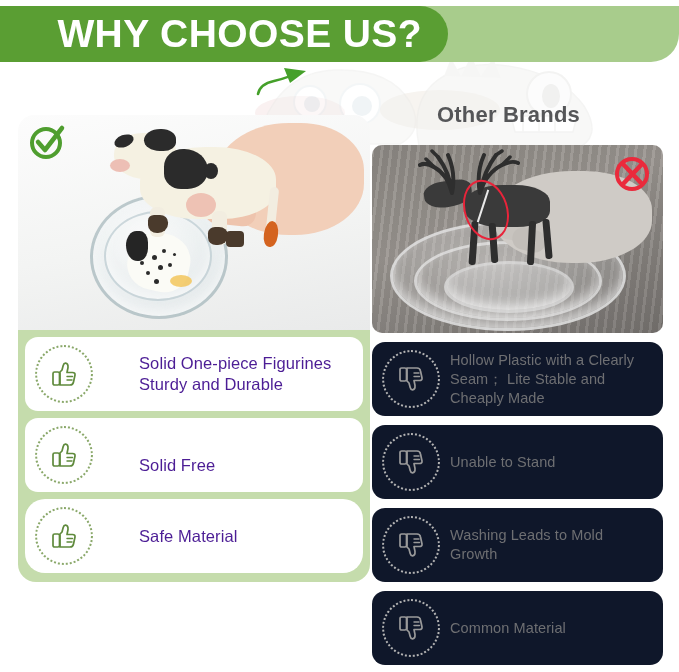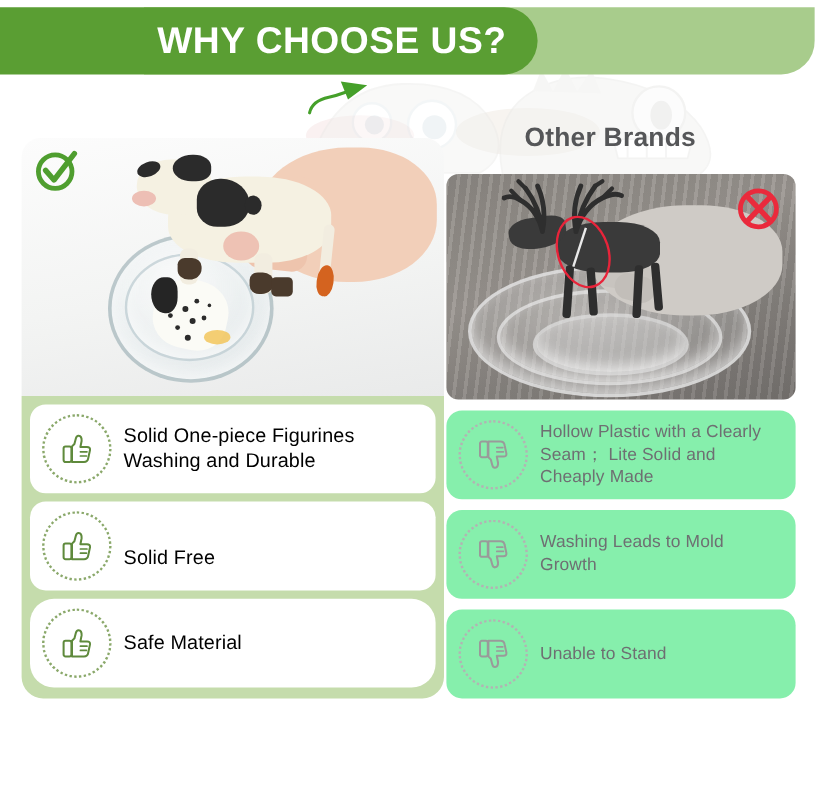--- a/index.html
+++ b/index.html
@@ -64,21 +64,21 @@
     background: #5a9e33;
     border-radius: 0 28px 28px 0;
     display: flex;
     align-items: center;
     justify-content: flex-end;
     padding-right: 26px;
     box-sizing: border-box;
   }
   .banner-title {
     color: #ffffff;
-    font-size: 31px;
+    font-size: 39px;
     font-weight: bold;
     letter-spacing: 0.4px;
     white-space: nowrap;
   }
 
   
   .logo-wrap {
     position: absolute;
     left: 108px;
     top: 76px;
@@ -268,21 +268,21 @@
   .card-left {
     background: #ffffff;
     border-radius: 13px;
     min-height: 72px;
     padding: 8px 10px 8px 10px;
     margin-bottom: 7px;
   }
   .card-left:last-child { margin-bottom: 0; border-radius: 20px; }
 
   .card-right {
-    background: #86efac;
+    background: #0f172a;
     border-radius: 13px;
     min-height: 74px;
     padding: 8px 0 8px 10px;
     margin-bottom: 9px;
   }
   .card-right:last-child { margin-bottom: 0; }
 
   
   .icon-circle {
     flex: 0 0 auto;
@@ -293,22 +293,23 @@
     display: flex;
     align-items: center;
     justify-content: center;
     margin-right: 10px;
   }
   .icon-circle-gray { border-color: #b3b3b3; }
 
   .card-text {
     font-size: 16.5px;
     line-height: 21px;
-    color: #000000;
+    color: #4c1d95;
     letter-spacing: 0.1px;
+    margin-left: 36px;
   }
   .card-text-gray {
     font-size: 14.5px;
     line-height: 19px;
     color: #6e6f72;
     letter-spacing: 0.1px;
   }
 </style>
 </head>
 <body>
@@ -399,21 +400,21 @@
     <div class="card card-left">
       <span class="icon-circle">
         <svg width="30" height="30" viewBox="0 0 30 30">
           <path d="M11 13 L11 26 L21 26 Q24 26 24.5 23 L26 16 Q26.3 13.5 23.5 13.5 L18 13.5 L19 8.5 Q19.3 4.5 16.5 4.2 Q14.8 4.1 14.2 6.5 L13 11 Z" fill="none" stroke="#5f8a3c" stroke-width="1.7" stroke-linejoin="round"></path>
           <rect x="4" y="13" width="6.5" height="13" rx="1.6" fill="none" stroke="#5f8a3c" stroke-width="1.7"></rect>
           <path d="M18 17.5 L23.5 17.5 M18 21 L23 21" stroke="#5f8a3c" stroke-width="1.4" stroke-linecap="round"></path>
         </svg>
       </span>
       <span class="card-text">
         <span>Solid One-piece Figurines</span><br>
-        <span>Washing and Durable</span>
+        <span>Sturdy and Durable</span>
       </span>
     </div>
 
     <div class="card card-left">
       <span class="icon-circle">
         <svg width="30" height="30" viewBox="0 0 30 30">
           <path d="M11 13 L11 26 L21 26 Q24 26 24.5 23 L26 16 Q26.3 13.5 23.5 13.5 L18 13.5 L19 8.5 Q19.3 4.5 16.5 4.2 Q14.8 4.1 14.2 6.5 L13 11 Z" fill="none" stroke="#5f8a3c" stroke-width="1.7" stroke-linejoin="round"></path>
           <rect x="4" y="13" width="6.5" height="13" rx="1.6" fill="none" stroke="#5f8a3c" stroke-width="1.7"></rect>
           <path d="M18 17.5 L23.5 17.5 M18 21 L23 21" stroke="#5f8a3c" stroke-width="1.4" stroke-linecap="round"></path>
         </svg>
@@ -479,45 +480,55 @@
     <div class="card card-right">
       <span class="icon-circle icon-circle-gray">
         <svg width="30" height="30" viewBox="0 0 30 30">
           <path d="M11 17 L11 4 L21 4 Q24 4 24.5 7 L26 14 Q26.3 16.5 23.5 16.5 L18 16.5 L19 21.5 Q19.3 25.5 16.5 25.8 Q14.8 25.9 14.2 23.5 L13 19 Z" fill="none" stroke="#9a9a9a" stroke-width="1.7" stroke-linejoin="round"></path>
           <rect x="4" y="4" width="6.5" height="13" rx="1.6" fill="none" stroke="#9a9a9a" stroke-width="1.7"></rect>
           <path d="M18 12.5 L23.5 12.5 M18 9 L23 9" stroke="#9a9a9a" stroke-width="1.4" stroke-linecap="round"></path>
         </svg>
       </span>
       <span class="card-text-gray">
         <span>Hollow Plastic with a Clearly</span><br>
-        <span>Seam； Lite Solid and</span><br>
+        <span>Seam； Lite Stable and</span><br>
         <span>Cheaply Made</span>
       </span>
     </div>
 
     <div class="card card-right">
       <span class="icon-circle icon-circle-gray">
         <svg width="30" height="30" viewBox="0 0 30 30">
           <path d="M11 17 L11 4 L21 4 Q24 4 24.5 7 L26 14 Q26.3 16.5 23.5 16.5 L18 16.5 L19 21.5 Q19.3 25.5 16.5 25.8 Q14.8 25.9 14.2 23.5 L13 19 Z" fill="none" stroke="#9a9a9a" stroke-width="1.7" stroke-linejoin="round"></path>
           <rect x="4" y="4" width="6.5" height="13" rx="1.6" fill="none" stroke="#9a9a9a" stroke-width="1.7"></rect>
           <path d="M18 12.5 L23.5 12.5 M18 9 L23 9" stroke="#9a9a9a" stroke-width="1.4" stroke-linecap="round"></path>
         </svg>
       </span>
+      <span class="card-text-gray">Unable to Stand</span>
+    </div>
+
+    <div class="card card-right">
+      <span class="icon-circle icon-circle-gray">
+        <svg width="30" height="30" viewBox="0 0 30 30">
+          <path d="M11 17 L11 4 L21 4 Q24 4 24.5 7 L26 14 Q26.3 16.5 23.5 16.5 L18 16.5 L19 21.5 Q19.3 25.5 16.5 25.8 Q14.8 25.9 14.2 23.5 L13 19 Z" fill="none" stroke="#9a9a9a" stroke-width="1.7" stroke-linejoin="round"></path>
+          <rect x="4" y="4" width="6.5" height="13" rx="1.6" fill="none" stroke="#9a9a9a" stroke-width="1.7"></rect>
+          <path d="M18 12.5 L23.5 12.5 M18 9 L23 9" stroke="#9a9a9a" stroke-width="1.4" stroke-linecap="round"></path>
+        </svg>
+      </span>
       <span class="card-text-gray">
         <span>Washing Leads to Mold</span><br>
         <span>Growth</span>
       </span>
     </div>
 
     <div class="card card-right">
       <span class="icon-circle icon-circle-gray">
         <svg width="30" height="30" viewBox="0 0 30 30">
           <path d="M11 17 L11 4 L21 4 Q24 4 24.5 7 L26 14 Q26.3 16.5 23.5 16.5 L18 16.5 L19 21.5 Q19.3 25.5 16.5 25.8 Q14.8 25.9 14.2 23.5 L13 19 Z" fill="none" stroke="#9a9a9a" stroke-width="1.7" stroke-linejoin="round"></path>
           <rect x="4" y="4" width="6.5" height="13" rx="1.6" fill="none" stroke="#9a9a9a" stroke-width="1.7"></rect>
           <path d="M18 12.5 L23.5 12.5 M18 9 L23 9" stroke="#9a9a9a" stroke-width="1.4" stroke-linecap="round"></path>
         </svg>
       </span>
-      <span class="card-text-gray">Unable to Stand</span>
-    </div>
-
+      <span class="card-text-gray">Common Material</span>
+    </div>
 
   </div>
 </div>
 
 </body></html>

